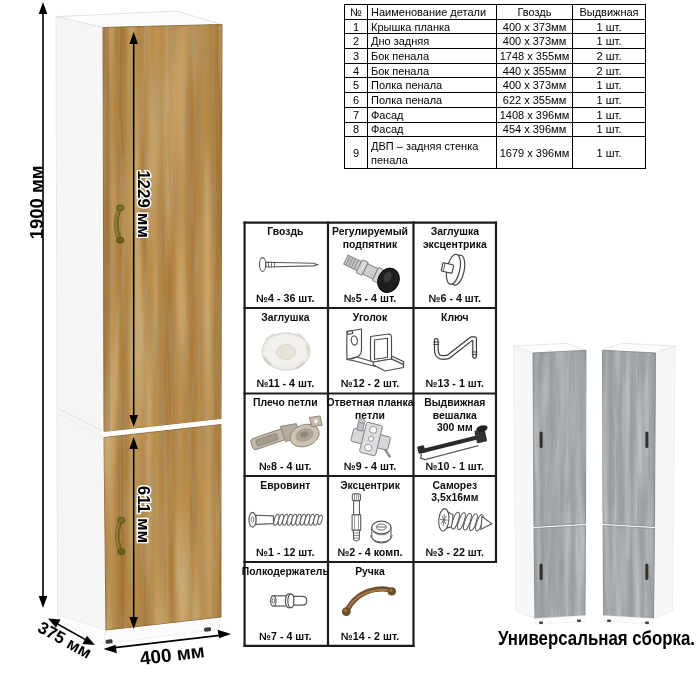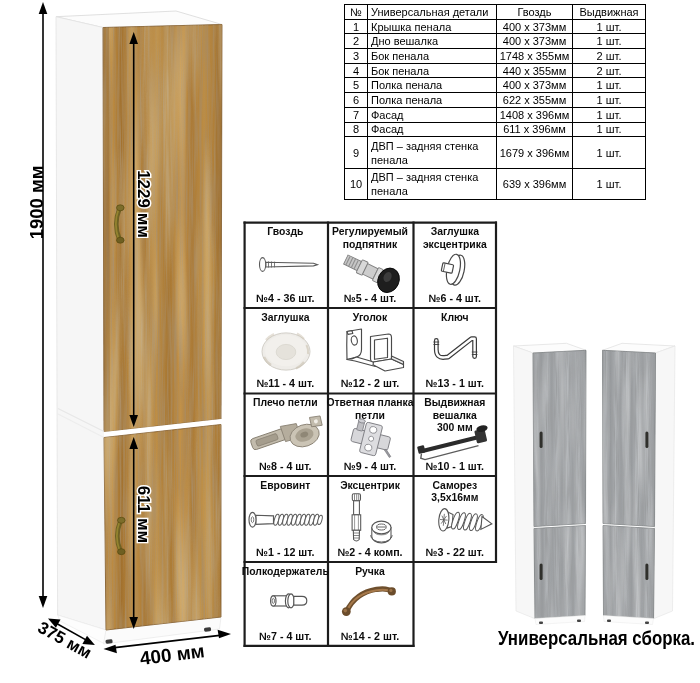--- a/index.html
+++ b/index.html
@@ -203,33 +203,33 @@
 <table class="parts">
   <colgroup>
         <col style="width:23px">
         <col style="width:129px">
         <col style="width:76px">
         <col style="width:73px">
       </colgroup>
   <tbody>
         <tr style="height:13.5px">
           <td class="c">№</td>
-          <td>Универсальная детали</td>
+          <td>Наименование детали</td>
           <td class="c">Гвоздь</td>
           <td class="c">Выдвижная</td>
         </tr>
   <tr style="height:13.8px">
           <td class="c">1</td>
-          <td>Крышка пенала</td>
+          <td>Крышка планка</td>
           <td class="c">400 х 373мм</td>
           <td class="c">1 шт.</td>
         </tr>
   <tr style="height:12.5px">
           <td class="c">2</td>
-          <td>Дно вешалка</td>
+          <td>Дно задняя</td>
           <td class="c">400 х 373мм</td>
           <td class="c">1 шт.</td>
         </tr>
   <tr style="height:14.4px">
           <td class="c">3</td>
           <td>Бок пенала</td>
           <td class="c">1748 х 355мм</td>
           <td class="c">2 шт.</td>
         </tr>
   <tr style="height:13.2px">
@@ -252,33 +252,27 @@
         </tr>
   <tr style="height:13.6px">
           <td class="c">7</td>
           <td>Фасад</td>
           <td class="c">1408 х 396мм</td>
           <td class="c">1 шт.</td>
         </tr>
   <tr style="height:13.1px">
           <td class="c">8</td>
           <td>Фасад</td>
-          <td class="c">611 х 396мм</td>
+          <td class="c">454 х 396мм</td>
           <td class="c">1 шт.</td>
         </tr>
   <tr style="height:32.1px">
           <td class="c">9</td>
           <td style="white-space:normal;line-height:14px;">ДВП – задняя стенка пенала</td>
           <td class="c">1679 х 396мм</td>
-          <td class="c">1 шт.</td>
-        </tr>
-  <tr style="height:31.1px">
-          <td class="c">10</td>
-          <td style="white-space:normal;line-height:14px;">ДВП – задняя стенка пенала</td>
-          <td class="c">639 х 396мм</td>
           <td class="c">1 шт.</td>
         </tr>
 </tbody>
     </table>
 </div>
 
 <svg class="abs" style="left:0;top:0;" width="700" height="683" viewBox="0 0 700 683" font-family="Liberation Sans, sans-serif">
 
   <g stroke="#1c1c1c" stroke-width="2.2" fill="none">
     <line x1="244.6" y1="221.5" x2="244.6" y2="647"></line>

